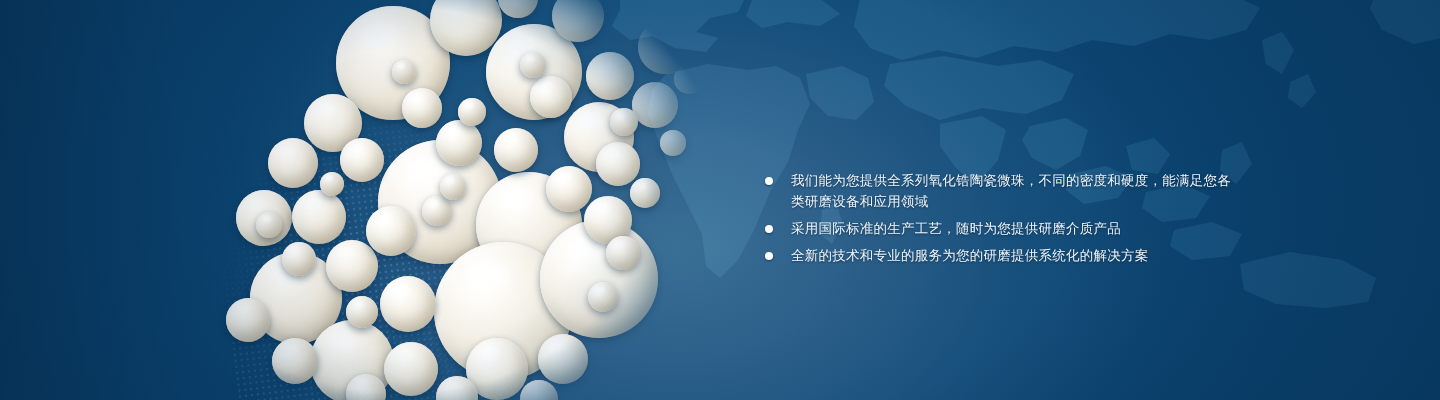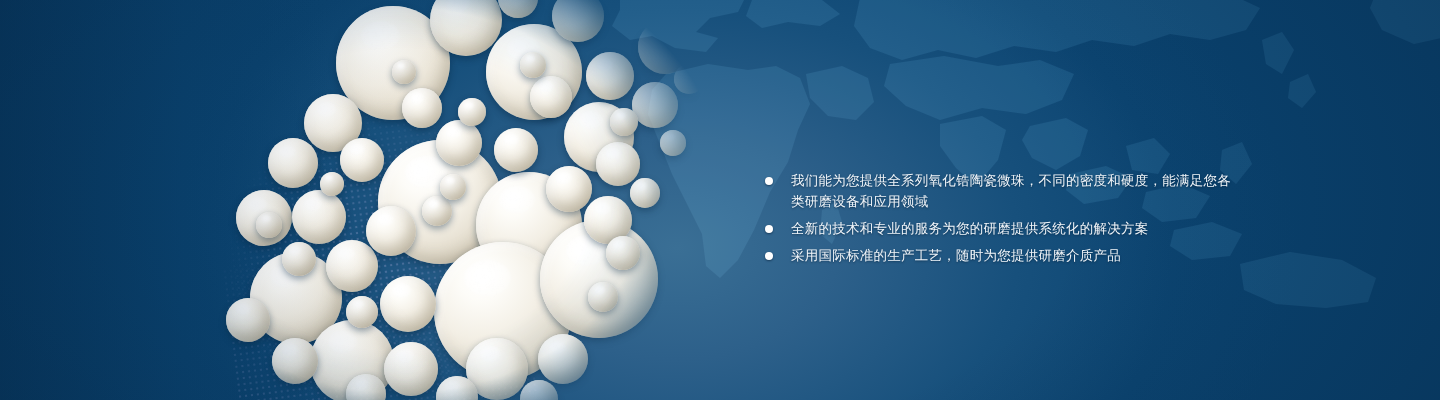--- a/index.html
+++ b/index.html
@@ -255,22 +255,22 @@
   <div class="bg-vignette"></div>
 
   <div class="copy">
     <ul class="bullets">
       <li class="bullet">
         <span class="dot"></span>
         <span>我们能为您提供全系列氧化锆陶瓷微珠，不同的密度和硬度，能满足您各类研磨设备和应用领域</span>
       </li>
       <li class="bullet">
         <span class="dot"></span>
-        <span>全新的技术和专业的服务为您的研磨提供系统化的解决方案</span>
+        <span>采用国际标准的生产工艺，随时为您提供研磨介质产品</span>
       </li>
       <li class="bullet">
         <span class="dot"></span>
-        <span>采用国际标准的生产工艺，随时为您提供研磨介质产品</span>
+        <span>全新的技术和专业的服务为您的研磨提供系统化的解决方案</span>
       </li>
     </ul>
   </div>
 
 </div>
 
 </body></html>

